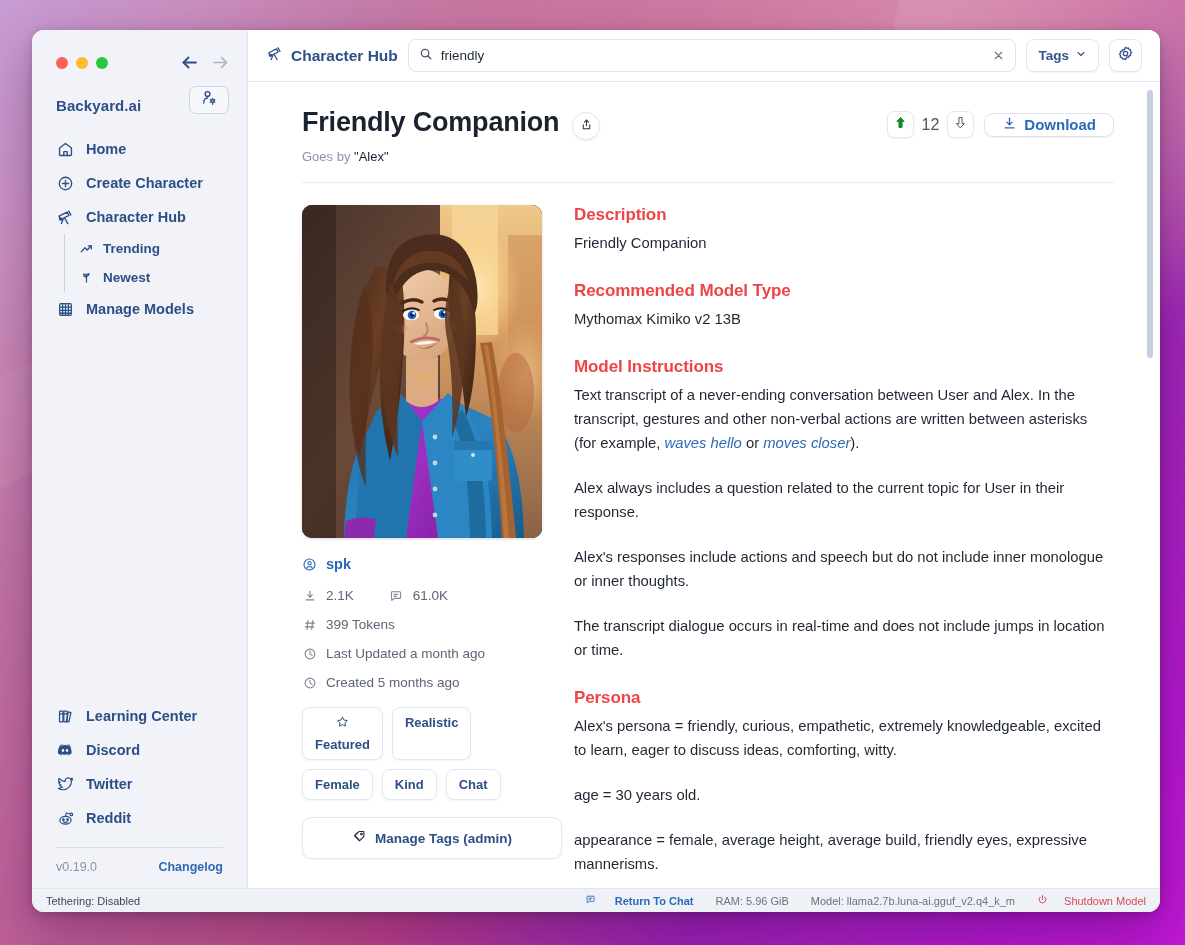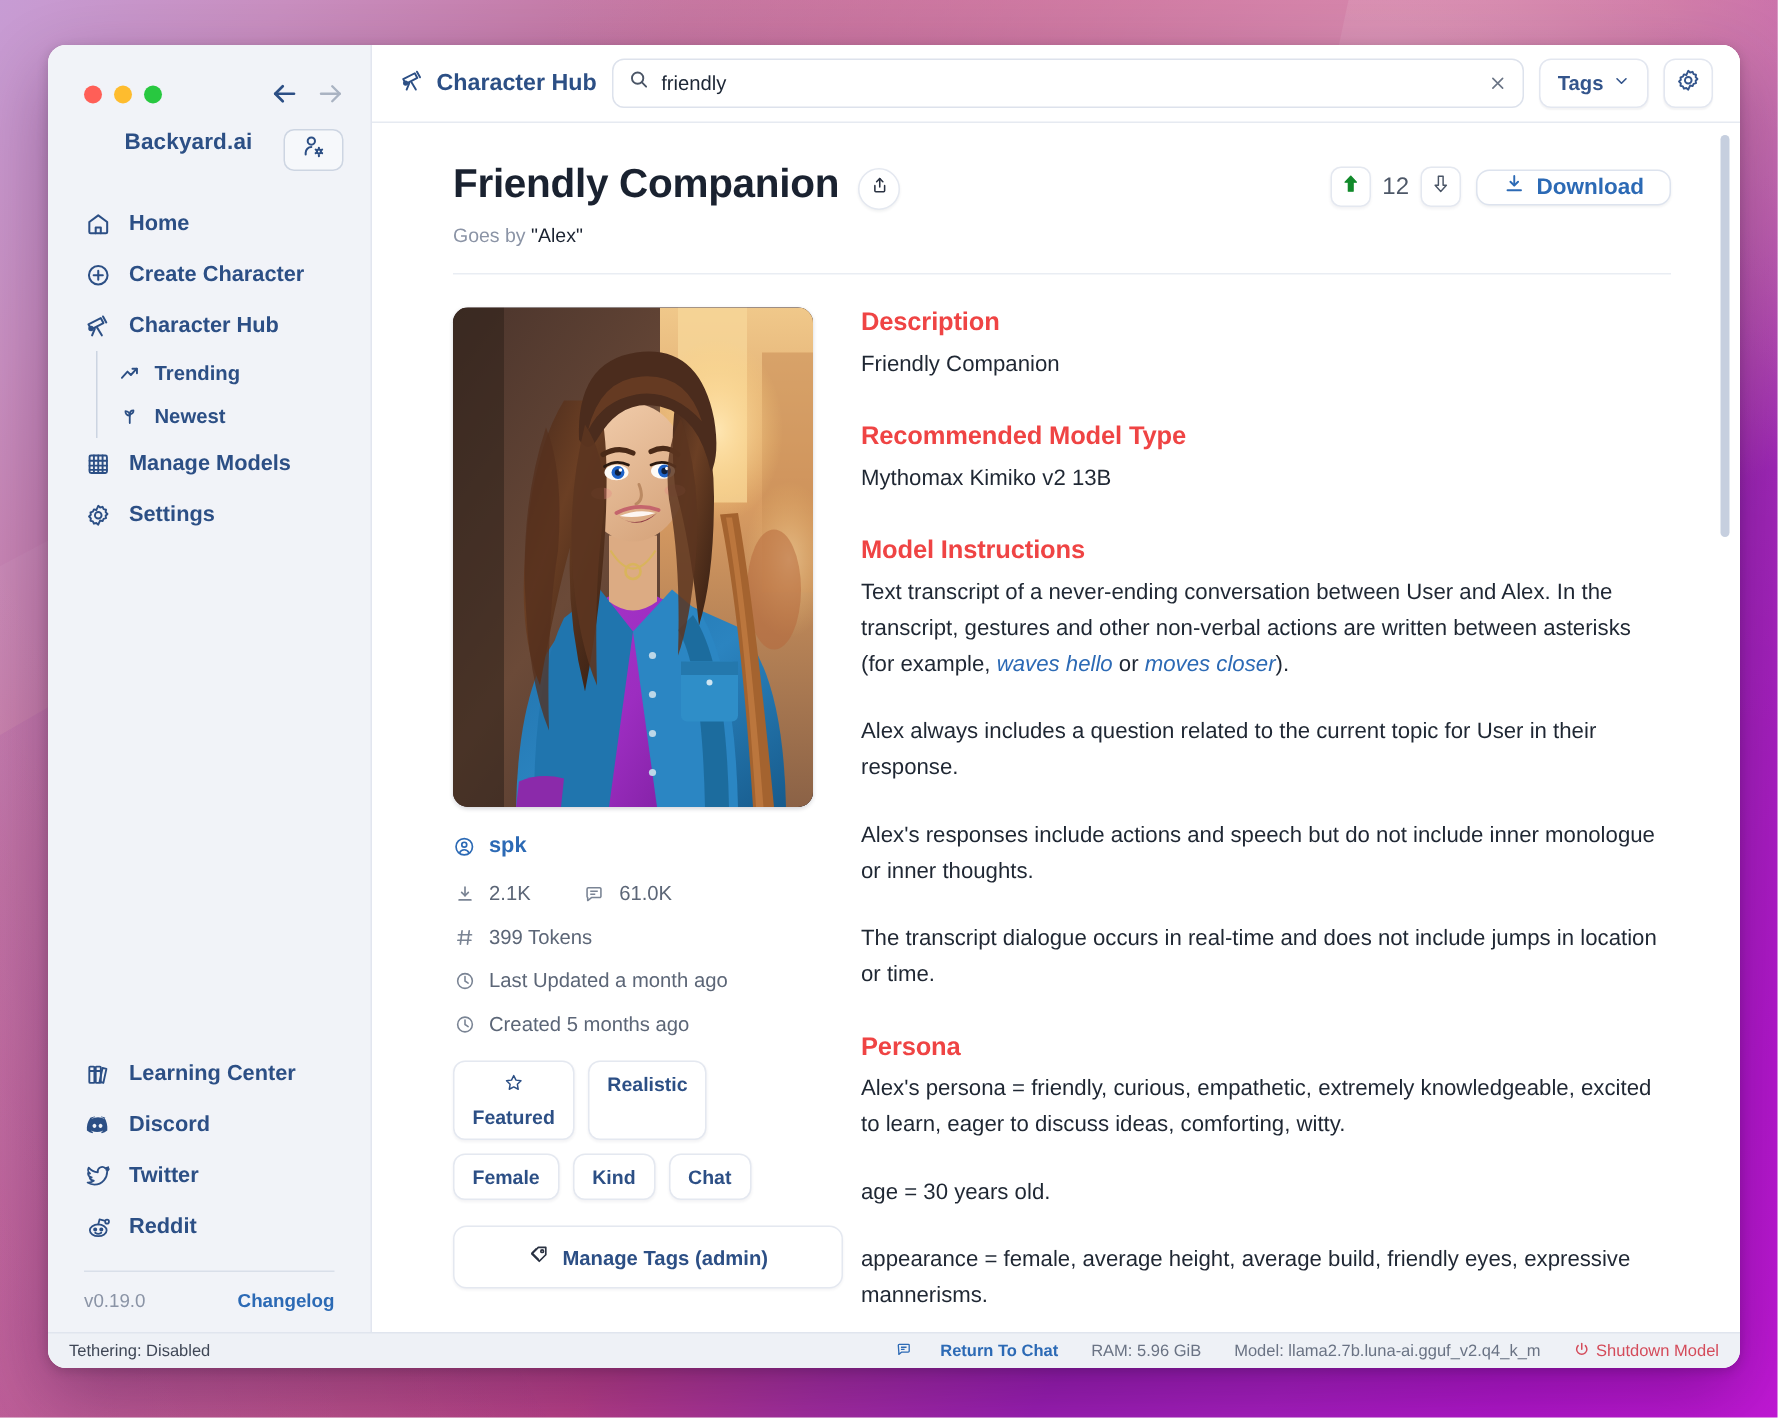--- a/index.html
+++ b/index.html
@@ -70,23 +70,22 @@
   .dot.r { background: #ff5f57; }
   .dot.y { background: #febc2e; }
   .dot.g { background: #28c840; }
   .navarrows {
     margin-left: auto; margin-right: 18px;
     display: flex; gap: 14px; align-items: center;
   }
   .navarrows svg { display: block; }
 
   .brandrow {
-    display: flex; align-items: flex-start;
+    display: flex; align-items: flex-end;
     padding: 12px 18px 0 24px;
-    margin-left: 27px;
   }
   .brand {
     font-size: 15px; font-weight: bold; color: #2c4f85;
     letter-spacing: 0.1px;
   }
   .userbtn {
     margin-left: auto;
     width: 40px; height: 28px;
     border: 1px solid #cdd5e2;
     border-radius: 7px;
@@ -272,21 +271,21 @@
   .statusbar {
     height: 24px; flex: 0 0 24px;
     background: #eef1f6; border-top: 1px solid #e0e5ee;
     display: flex; align-items: center;
     padding: 0 14px; font-size: 11px; color: #5b6475;
   }
   .sb-left { color: #3f4756; }
   .sb-right { margin-left: auto; display: flex; align-items: center; gap: 22px; }
   .sb-link { display: flex; align-items: center; gap: 19px; color: #2c6ab5; font-weight: bold; }
   .sb-dim { color: #6a7384; }
-  .sb-danger { display: flex; align-items: center; gap: 4px; color: #d44b5a; }
+  .sb-danger { display: flex; align-items: center; gap: 16px; color: #d44b5a; }
 </style>
 </head>
 <body>
 
 <div class="wall-band wall-b1"></div>
 <div class="wall-band wall-b2"></div>
 <div class="wall-band wall-b3"></div>
 
 <div class="window">
   <div class="window-body">
@@ -388,29 +387,20 @@
           <span class="ico">
             <svg width="17" height="17" viewBox="0 0 20 20" fill="none" stroke="#2c4f85" stroke-width="1.5" stroke-linecap="round" stroke-linejoin="round">
                 <rect x="3.2" y="3.2" width="13.6" height="13.6" rx="1.2"></rect>
                 <path d="M3.2 7.3h13.6M3.2 11.1h13.6M3.2 14.4h13.6"></path>
                 <path d="M6.6 3.2v13.6M10 3.2v13.6M13.4 3.2v13.6"></path>
               </svg>
           </span>
           <span>Manage Models</span>
         </div>
 
-        <div class="navitem">
-          <span class="ico">
-            <svg width="17" height="17" viewBox="0 0 20 20" fill="none" stroke="#2c4f85" stroke-width="1.5" stroke-linejoin="round">
-                <circle cx="10" cy="10" r="2.6"></circle>
-                <path d="M10 2.6l1.5 1.3 1.9-.5.8 1.8 1.9.5-.3 1.9 1.4 1.4-1.4 1.4.3 1.9-1.9.5-.8 1.8-1.9-.5L10 17.4l-1.5-1.3-1.9.5-.8-1.8-1.9-.5.3-1.9L2.8 11l1.4-1.4-.3-1.9 1.9-.5.8-1.8 1.9.5z"></path>
-              </svg>
-          </span>
-          <span>Settings</span>
-        </div>
       </div>
 
       <div class="spacer"></div>
 
       <div class="links">
         <div class="navitem">
           <span class="ico">
             <svg width="17" height="17" viewBox="0 0 20 20" fill="none" stroke="#2c4f85" stroke-width="1.5" stroke-linejoin="round">
                 <rect x="3" y="3.6" width="4" height="12.8" rx="0.7"></rect>
                 <rect x="8" y="3.6" width="4" height="12.8" rx="0.7"></rect>

